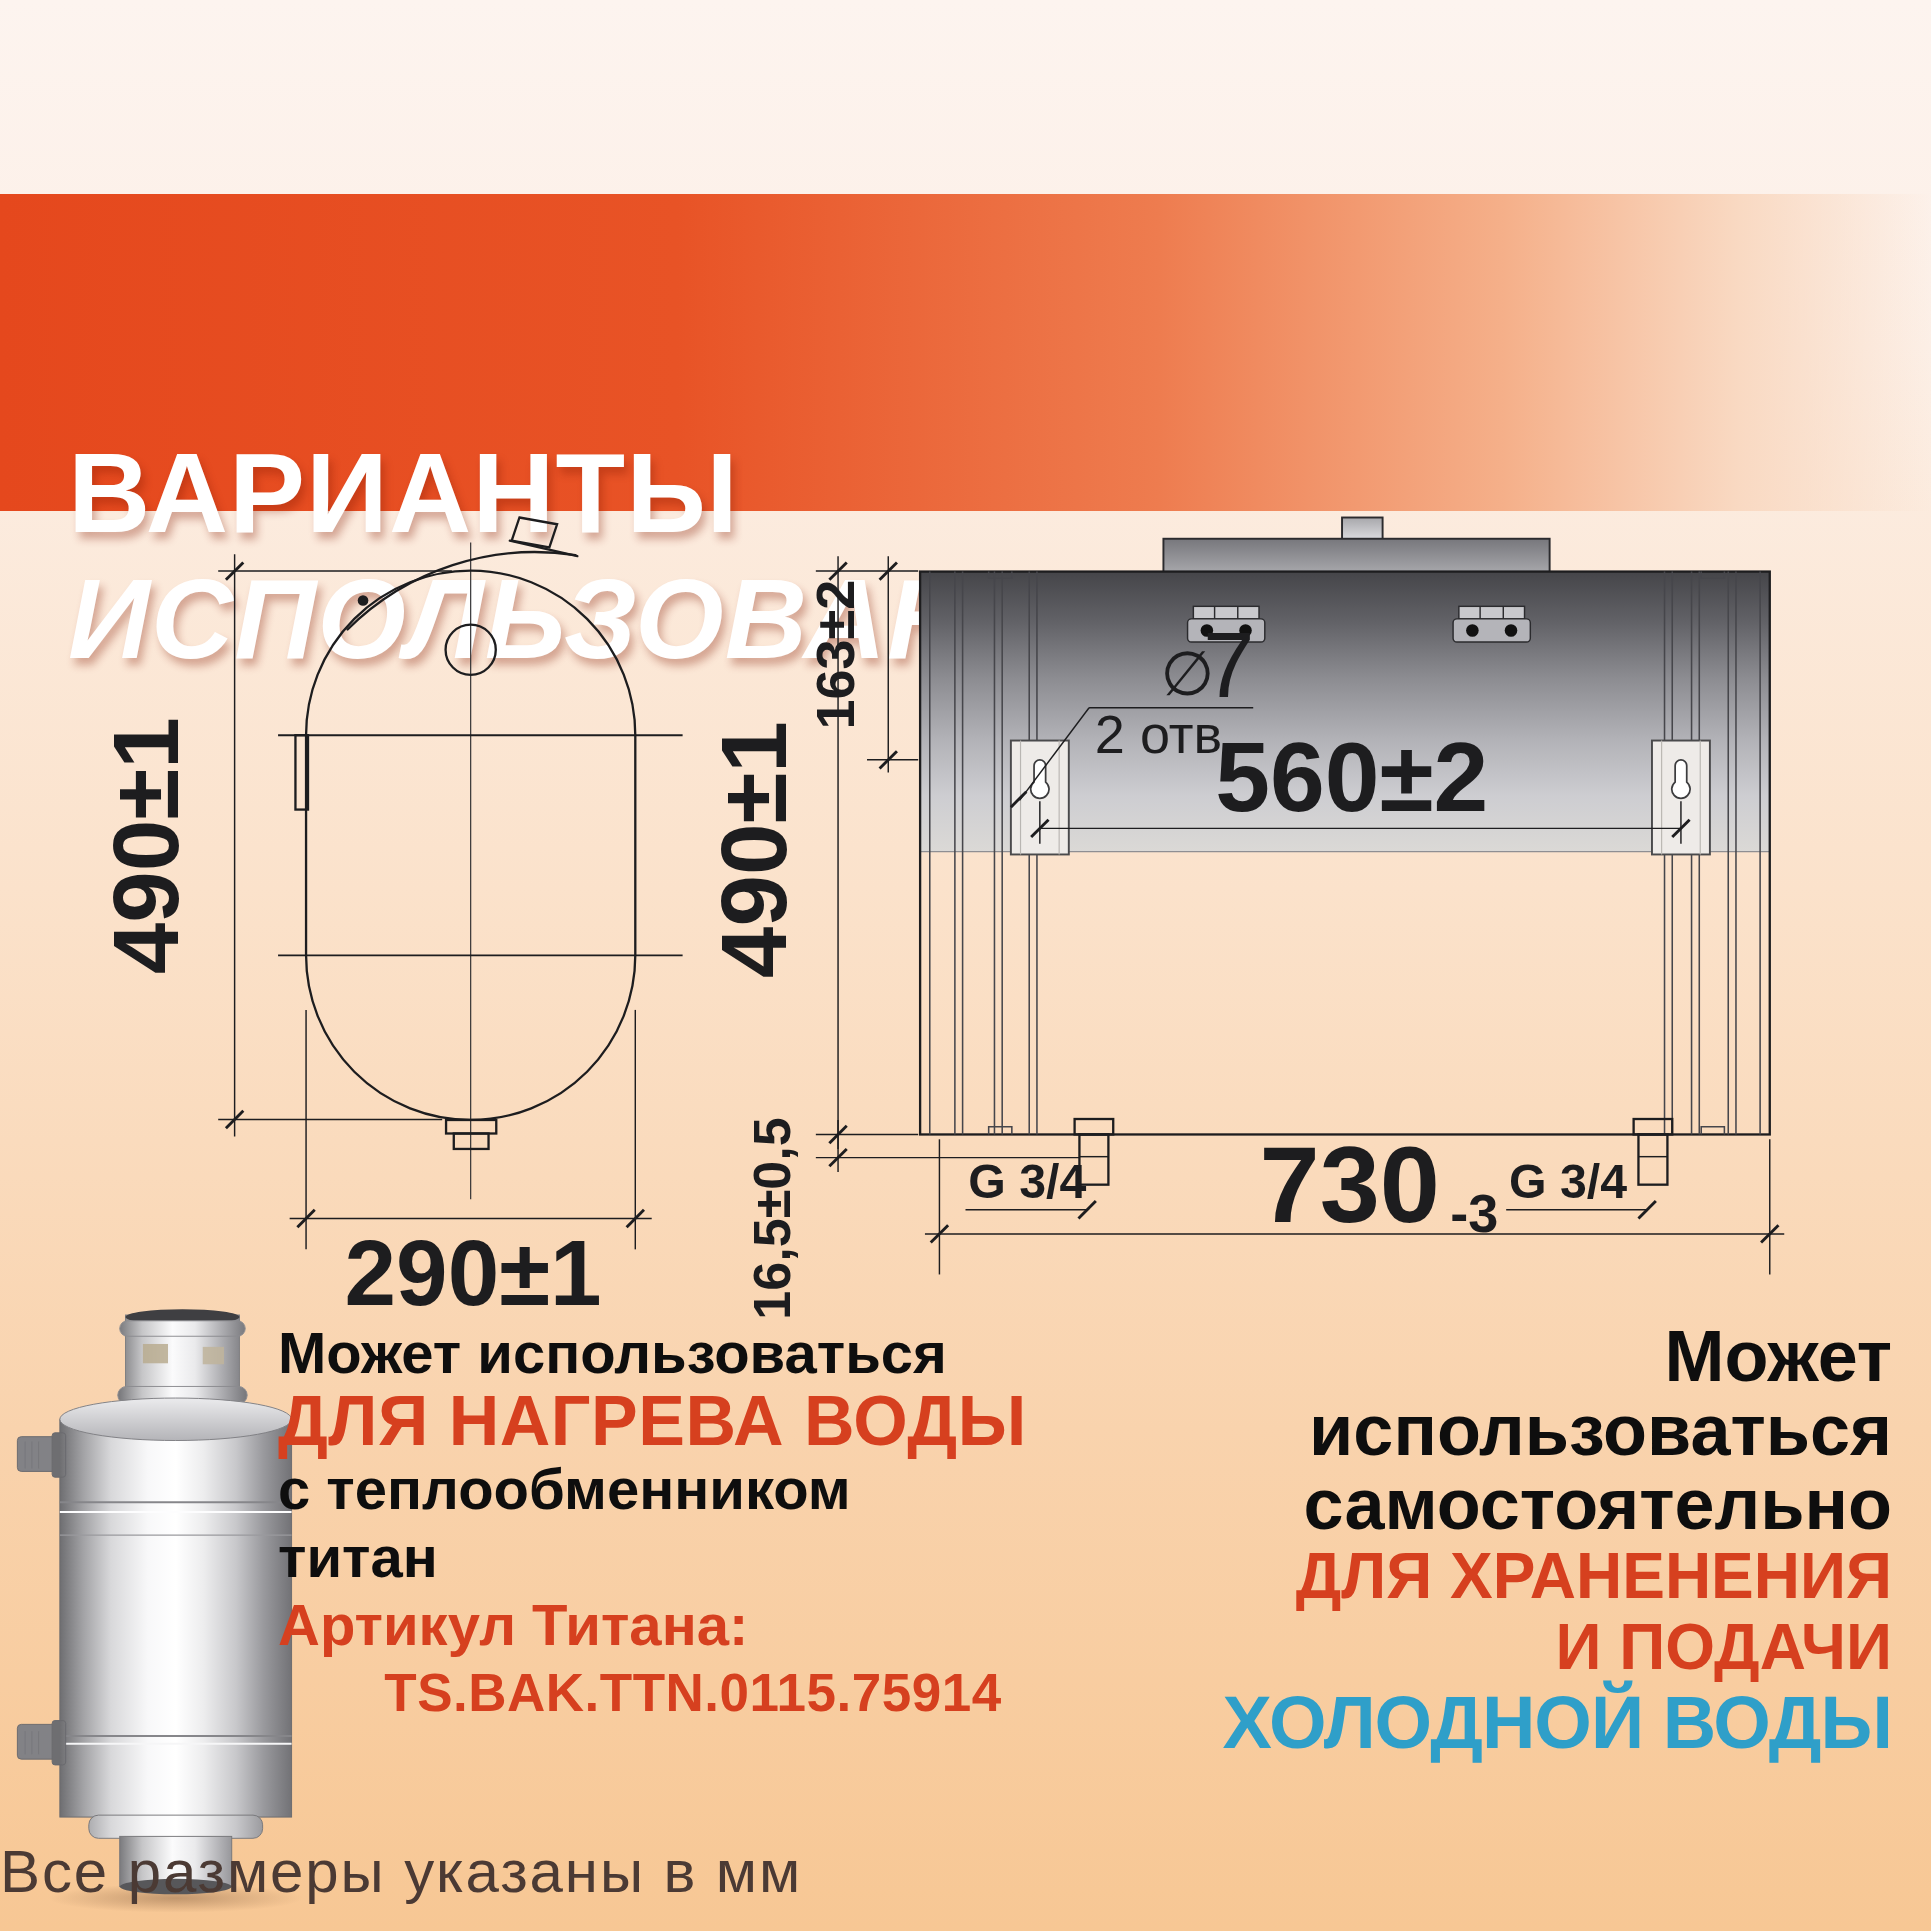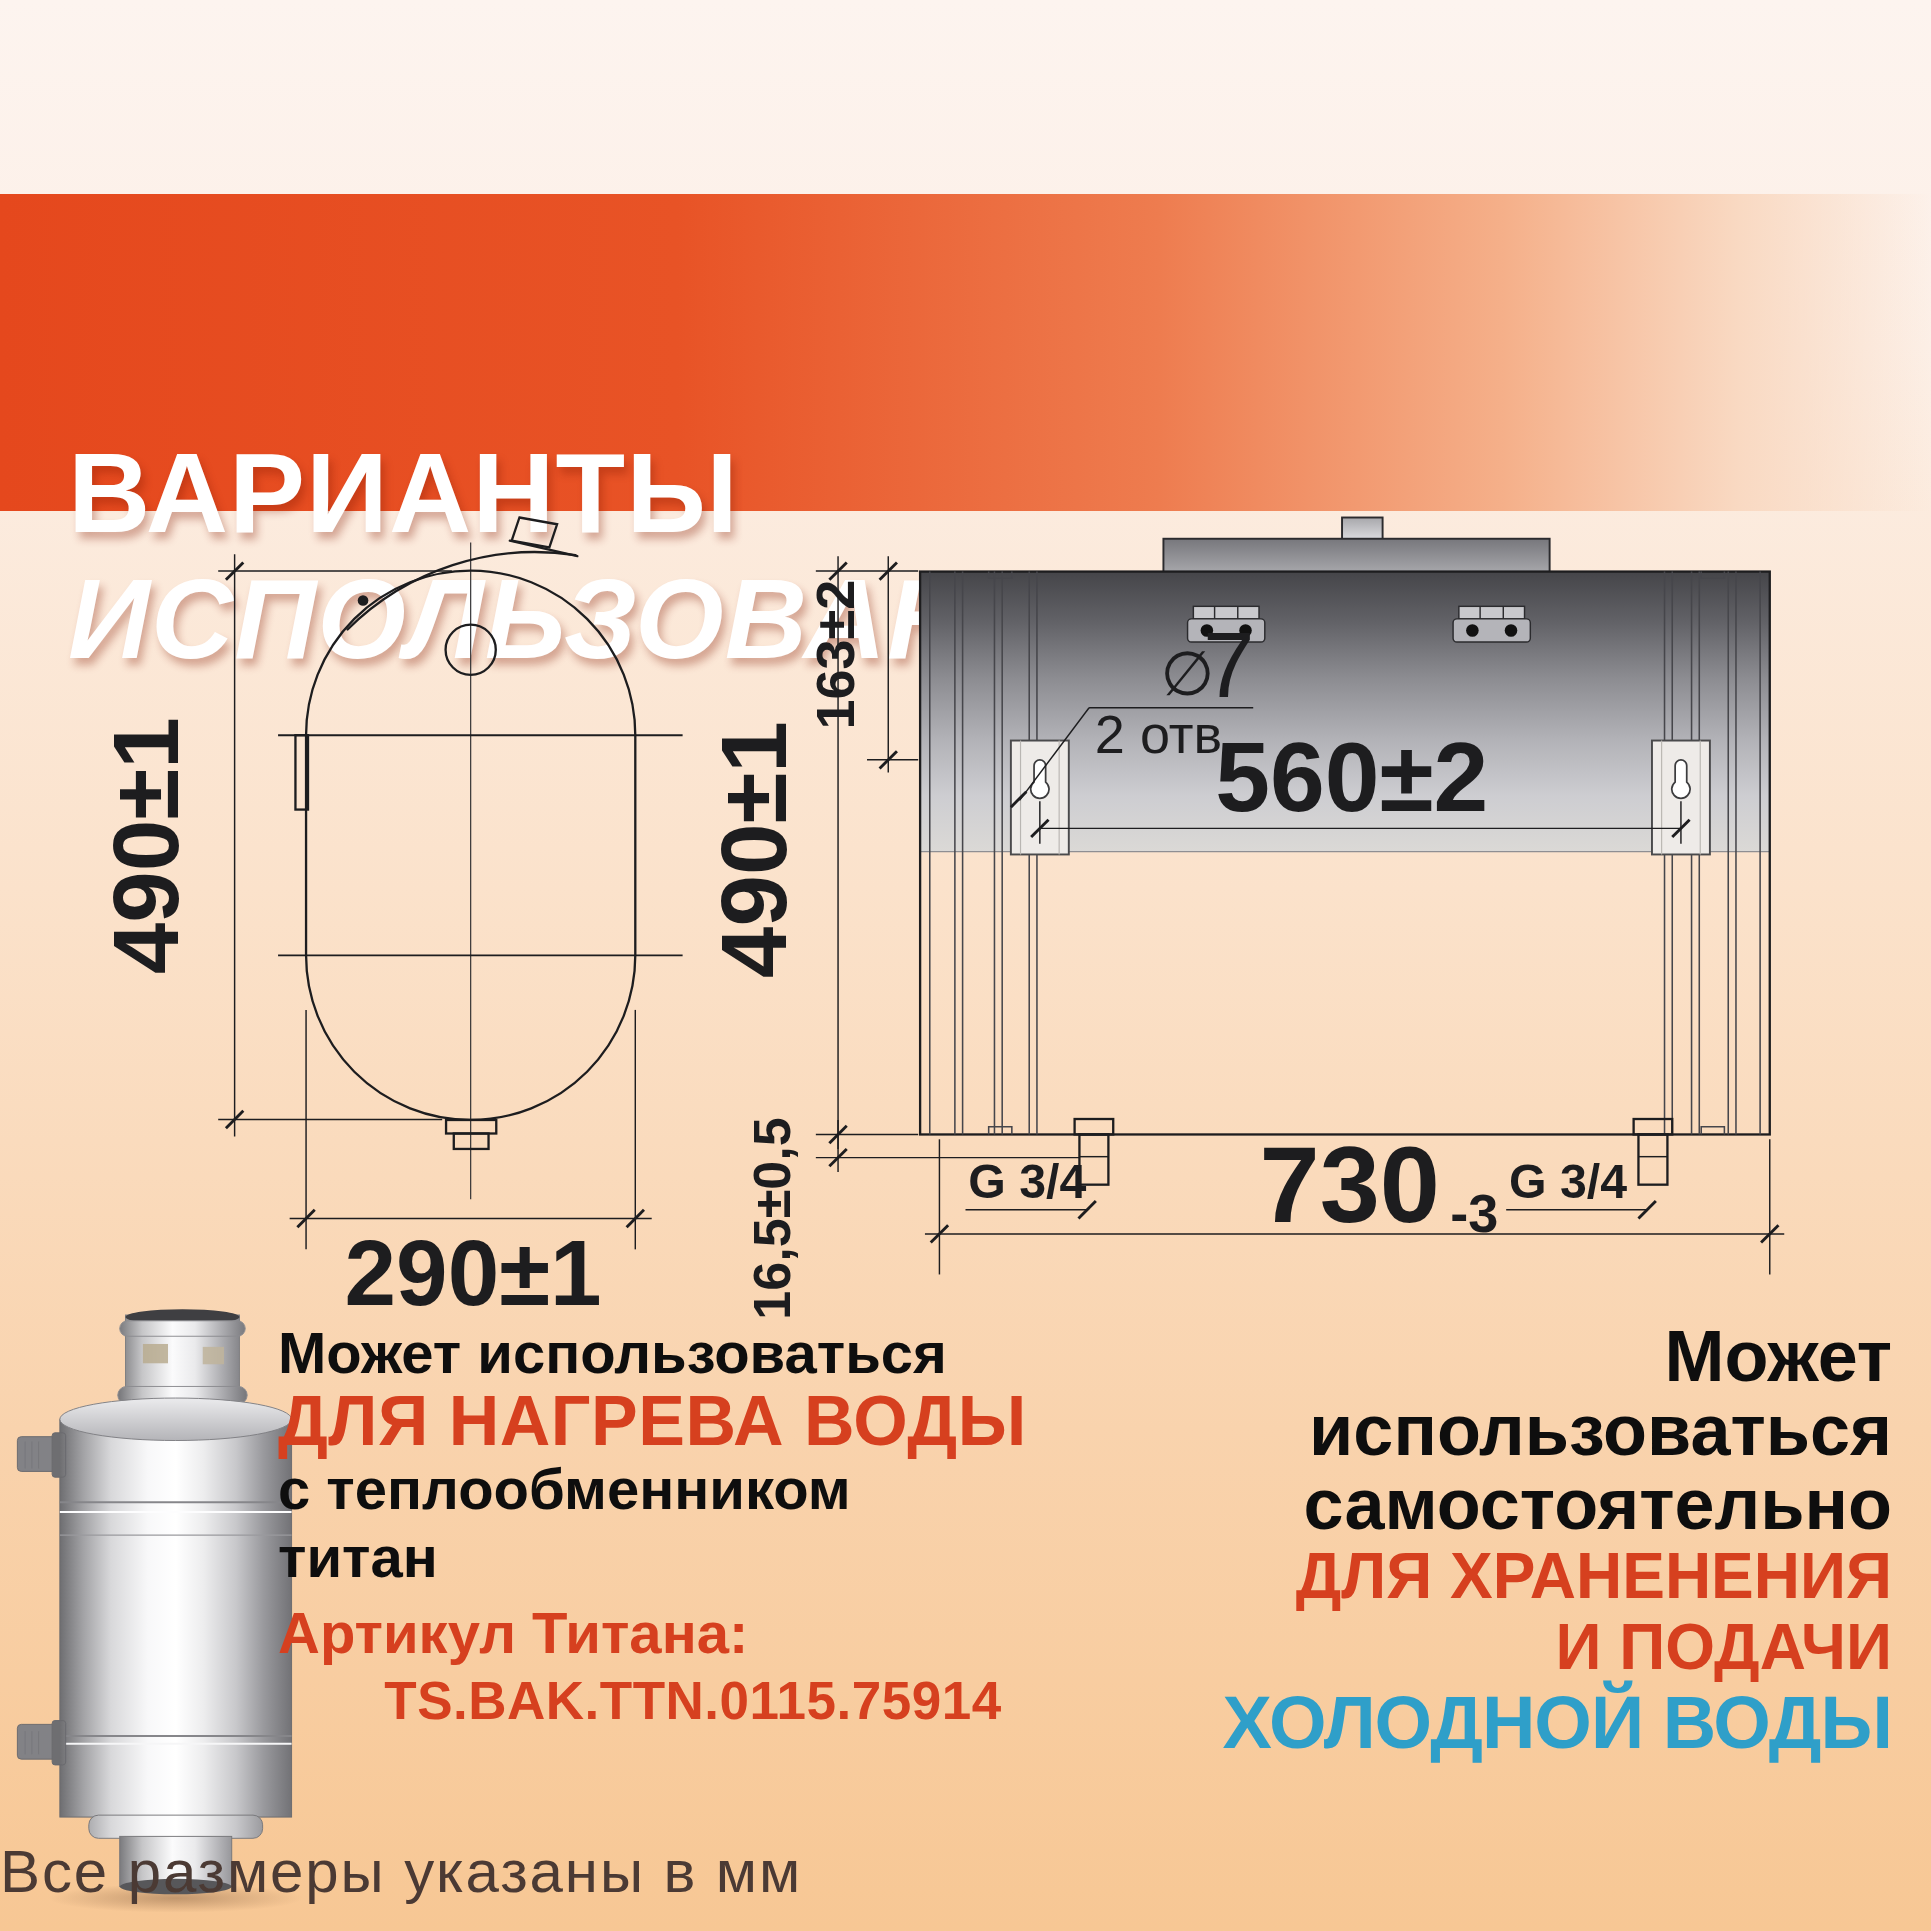--- a/index.html
+++ b/index.html
@@ -21,21 +21,21 @@
   .cl{stroke:#2c2c2e;fill:none;stroke-width:1.2;}
   .tick{stroke:var(--drawing_ink,#1d1d1f);stroke-width:3;}
   .rib{stroke:#46464b;stroke-width:1.6;fill:none;}
   .txt{fill:var(--drawing_ink,#1d1d1f);font-family:"Liberation Sans",sans-serif;font-weight:700;}
   .txtm{fill:var(--drawing_ink,#1d1d1f);font-family:"Liberation Sans",sans-serif;font-weight:400;}
   
   .usage-left{position:absolute;left:278px;top:1319px;width:830px;}
   .usage-left div{line-height:68px;white-space:nowrap;}
   .ul-black{font-size:58px;font-weight:700;color:#0e0e0e;}
   .ul-red{font-size:70px;font-weight:700;color:var(--accent_red,#d6401f);letter-spacing:0.5px;}
-  .ul-sku-label{font-size:58px;font-weight:700;color:var(--accent_red,#d6401f);margin-top:8px;}
+  .ul-sku-label{font-size:58px;font-weight:700;color:var(--accent_red,#d6401f);}
   .ul-sku{font-size:53px;font-weight:700;color:var(--accent_red,#d6401f);letter-spacing:0.5px;text-align:center;}
   .usage-right{position:absolute;right:39px;top:1319px;width:734px;text-align:right;}
   .ur-black{font-size:72px;font-weight:700;color:#0e0e0e;line-height:74px;white-space:nowrap;}
   .ur-red{font-size:64px;font-weight:700;color:var(--accent_red,#d6401f);line-height:71px;white-space:nowrap;}
   .ur-blue{font-size:74px;font-weight:700;color:var(--accent_blue,#2f9fc9);line-height:79px;letter-spacing:-1px;white-space:nowrap;}
   
   .footer-note{position:absolute;left:0;top:1825px;width:100%;text-align:left;
         font-size:60px;font-weight:400;color:var(--footer_text,#4b3a34);letter-spacing:1.9px;margin-top:12px;}
 </style>
 </head>

